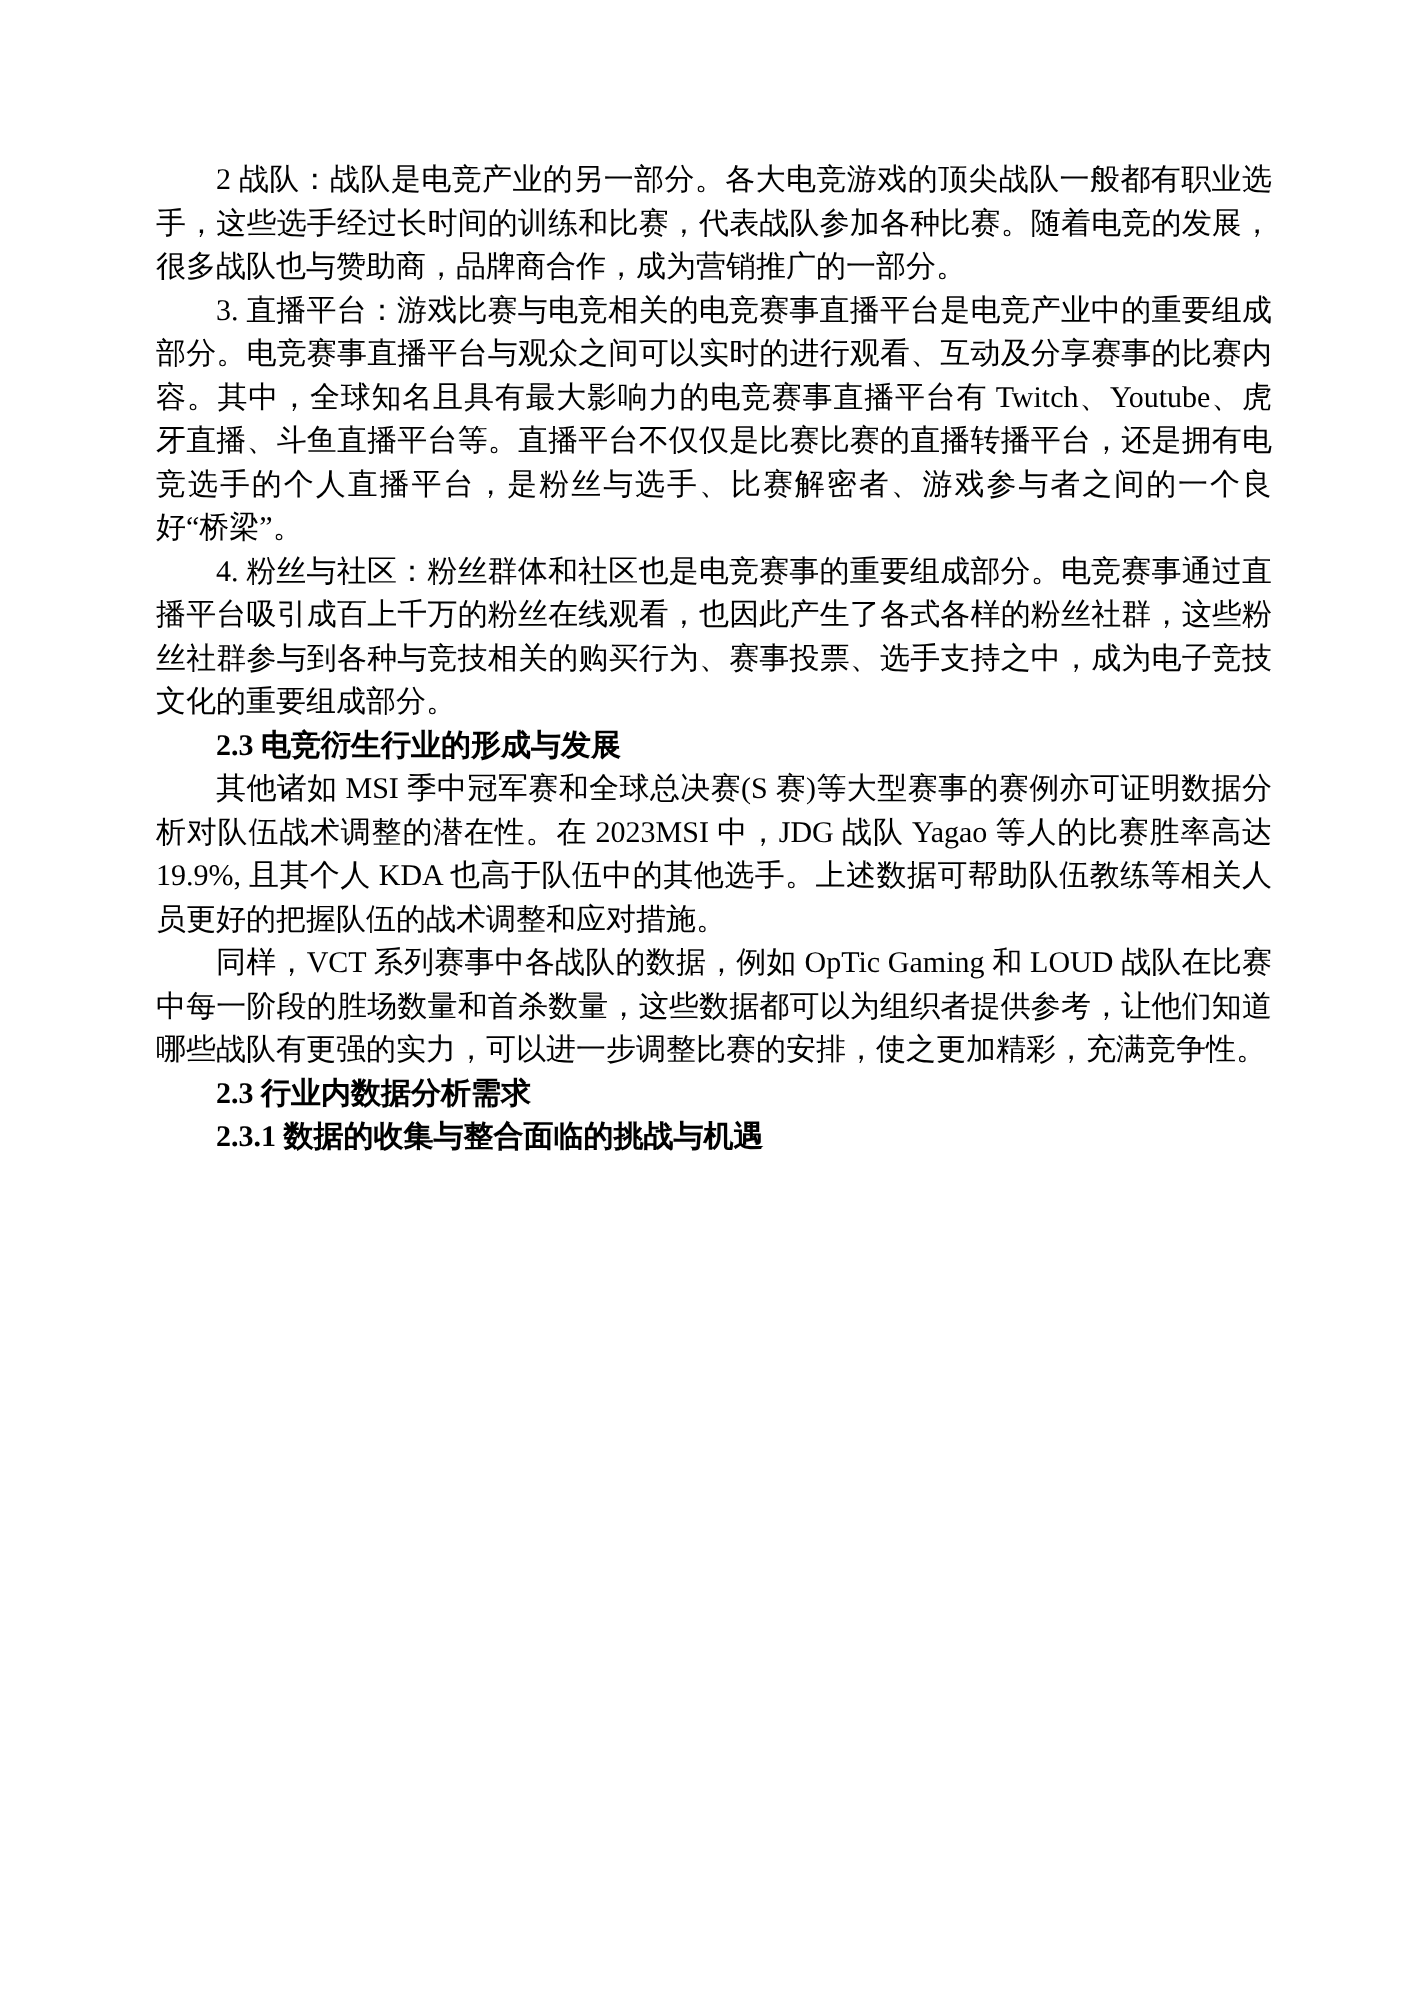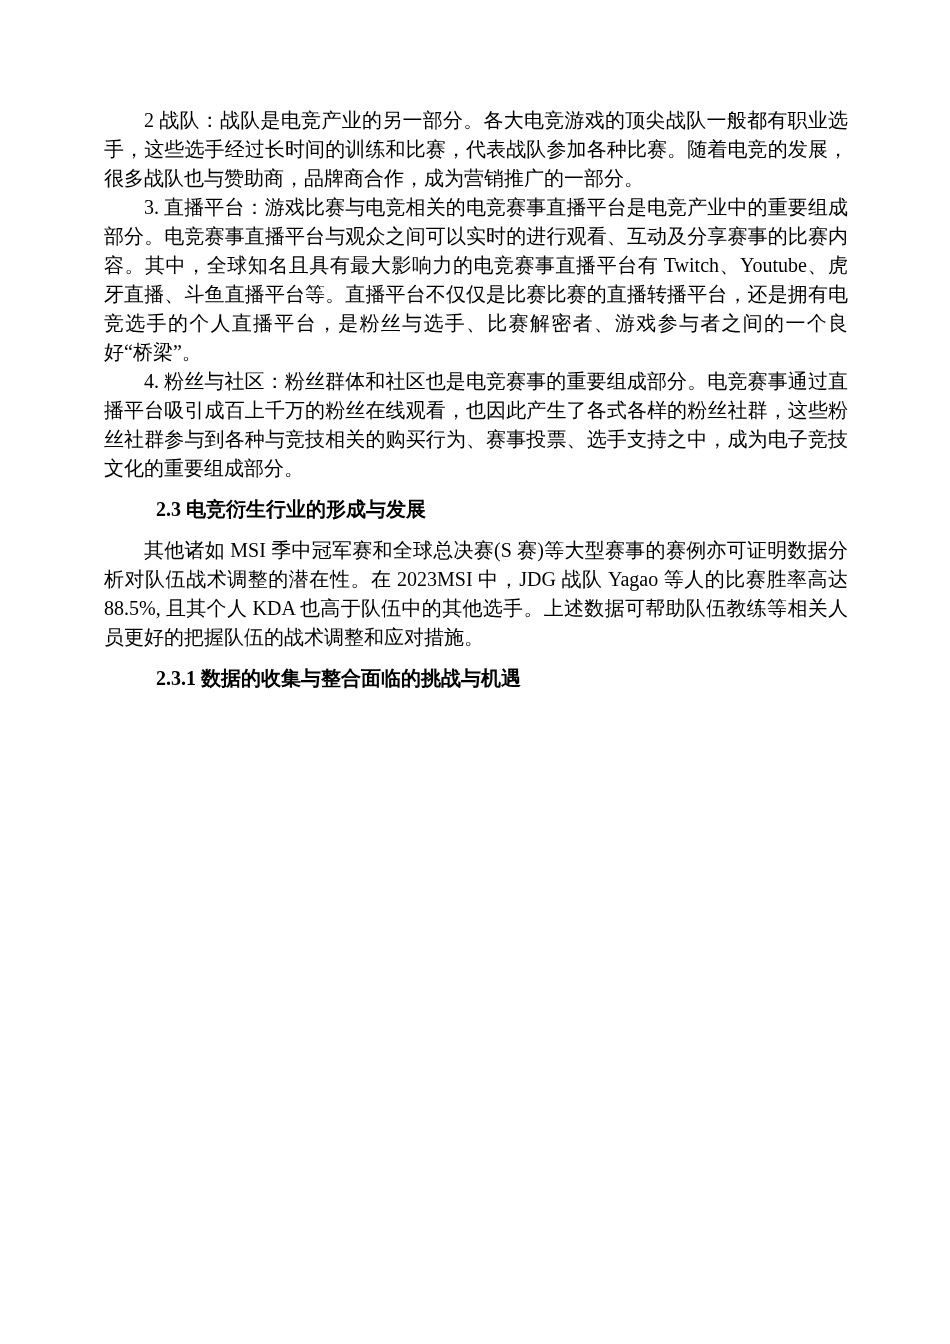--- a/index.html
+++ b/index.html
@@ -22,29 +22,31 @@
     overflow: hidden;
   }
   .para {
     margin: 0;
     text-indent: 2em;
     text-align: justify;
     text-justify: inter-ideograph;
     word-break: break-word;
   }
   .heading {
-    margin: 12px;
+    margin: 0;
     text-indent: 2em;
     font-weight: 700;
     text-align: left;
   }
 </style>
 </head>
 <body>
 
 <div class="page">
   <p class="para">2 战队：战队是电竞产业的另一部分。各大电竞游戏的顶尖战队一般都有职业选手，这些选手经过长时间的训练和比赛，代表战队参加各种比赛。随着电竞的发展，很多战队也与赞助商，品牌商合作，成为营销推广的一部分。</p>
   <p class="para">3. 直播平台：游戏比赛与电竞相关的电竞赛事直播平台是电竞产业中的重要组成部分。电竞赛事直播平台与观众之间可以实时的进行观看、互动及分享赛事的比赛内容。其中，全球知名且具有最大影响力的电竞赛事直播平台有 Twitch、Youtube、虎牙直播、斗鱼直播平台等。直播平台不仅仅是比赛比赛的直播转播平台，还是拥有电竞选手的个人直播平台，是粉丝与选手、比赛解密者、游戏参与者之间的一个良好“桥梁”。</p>
   <p class="para">4. 粉丝与社区：粉丝群体和社区也是电竞赛事的重要组成部分。电竞赛事通过直播平台吸引成百上千万的粉丝在线观看，也因此产生了各式各样的粉丝社群，这些粉丝社群参与到各种与竞技相关的购买行为、赛事投票、选手支持之中，成为电子竞技文化的重要组成部分。</p>
   <p class="heading">2.3 电竞衍生行业的形成与发展</p>
-  <p class="para">其他诸如 MSI 季中冠军赛和全球总决赛(S 赛)等大型赛事的赛例亦可证明数据分析对队伍战术调整的潜在性。在 2023MSI 中，JDG 战队 Yagao 等人的比赛胜率高达 88.5%, 且其个人 KDA 也高于队伍中的其他选手。上述数据可帮助队伍教练等相关人员更好的把握队伍的战术调整和应对措施。</p>
+  <p class="para">其他诸如 MSI 季中冠军赛和全球总决赛(S 赛)等大型赛事的赛例亦可证明数据分析对队伍战术调整的潜在性。在 2023MSI 中，JDG 战队 Yagao 等人的比赛胜率高达 19.9%, 且其个人 KDA 也高于队伍中的其他选手。上述数据可帮助队伍教练等相关人员更好的把握队伍的战术调整和应对措施。</p>
+  <p class="para">同样，VCT 系列赛事中各战队的数据，例如 OpTic Gaming 和 LOUD 战队在比赛中每一阶段的胜场数量和首杀数量，这些数据都可以为组织者提供参考，让他们知道哪些战队有更强的实力，可以进一步调整比赛的安排，使之更加精彩，充满竞争性。</p>
+  <p class="heading">2.3 行业内数据分析需求</p>
   <p class="heading">2.3.1 数据的收集与整合面临的挑战与机遇</p>
 </div>
 
 </body></html>

